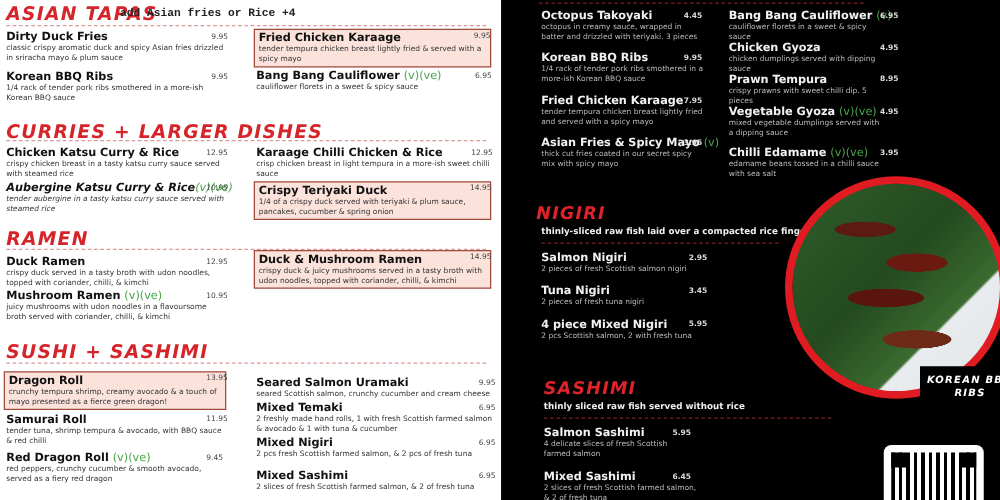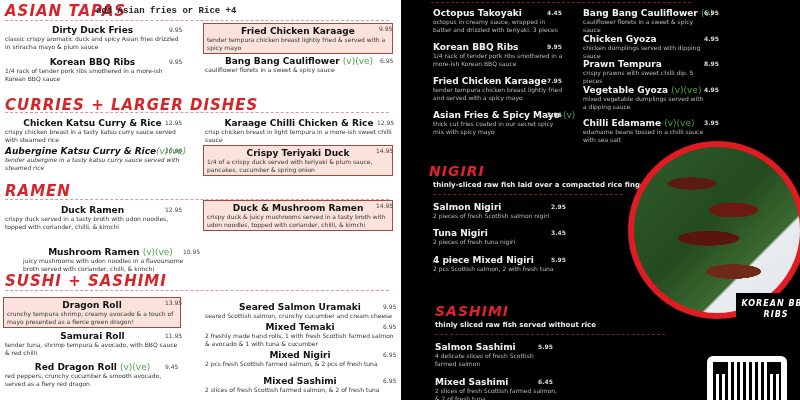--- a/index.html
+++ b/index.html
@@ -5,21 +5,21 @@
   * { box-sizing: border-box; margin: 0; padding: 0; }
   html, body { width: 800px; height: 400px; overflow: hidden; background: #000; }
   body { font-family: "DejaVu Sans", sans-serif; position: relative; }
 
   
   .left { position: absolute; left: 0; top: 0; width: 401px; height: 400px; background: #fff; overflow: hidden; }
   .sec-title { position: absolute; font-family: "DejaVu Sans", sans-serif; font-weight: bold; font-style: italic; color: #d6252a; font-size: 15px; letter-spacing: 1px; text-transform: uppercase; }
   .sec-note { position: absolute; font-size: 9px; font-weight: bold; color: #222; }
   .dash { position: absolute; height: 0; border-top: 1px dashed #d99a9a; }
   .item { position: absolute; }
-  .item .name { font-size: 9px; font-weight: bold; color: #111; white-space: nowrap; text-align: center; }
+  .item .name { font-size: 9px; font-weight: bold; color: #111; white-space: nowrap; }
   .item .desc { font-size: 6px; color: #333; line-height: 7.5px; }
   .item .price { position: absolute; top: 1px; font-size: 6px; color: #444; }
   .veg { color: #4aa54a; font-weight: normal; }
   .hl { background: #fbe3dc; border: 1px solid #a14a3e; padding: 2px 3px 2px 3px; }
 
   
   .right { position: absolute; left: 401px; top: 0; width: 399px; height: 400px; background: #000; overflow: hidden; }
   .r-item { position: absolute; }
   .r-item .name { font-size: 9px; font-weight: bold; color: #f1f1f1; white-space: nowrap; }
   .r-item .desc { font-size: 6px; color: #bbbbbb; line-height: 7.5px; }
@@ -99,21 +99,21 @@
     <span class="price" style="left:172px;">14.95</span>
   </div>
 
   <div class="sec-title" style="left:5px;top:182px;">Ramen</div>
   <div class="dash" style="left:5px;right:12px;top:199px;"></div>
   <div class="item" style="left:5px;top:205px;width:175px;">
     <div class="name">Duck Ramen</div>
     <div class="desc">crispy duck served in a tasty broth with udon noodles, topped with coriander, chilli, &amp; kimchi</div>
     <span class="price" style="left:160px;">12.95</span>
   </div>
-  <div class="item" style="left:23px;top:232px;width:175px;margin-top:15px;">
+  <div class="item" style="left:5px;top:232px;width:175px;">
     <div class="name"><span>Mushroom Ramen</span> <span class="veg">(v)(ve)</span></div>
     <div class="desc">juicy mushrooms with udon noodles in a flavoursome broth served with coriander, chilli, &amp; kimchi</div>
     <span class="price" style="left:160px;">10.95</span>
   </div>
   <div class="item hl" style="left:203px;top:200px;width:190px;">
     <div class="name">Duck &amp; Mushroom Ramen</div>
     <div class="desc">crispy duck &amp; juicy mushrooms served in a tasty broth with udon noodles, topped with coriander, chilli, &amp; kimchi</div>
     <span class="price" style="left:172px;">14.95</span>
   </div>
 

